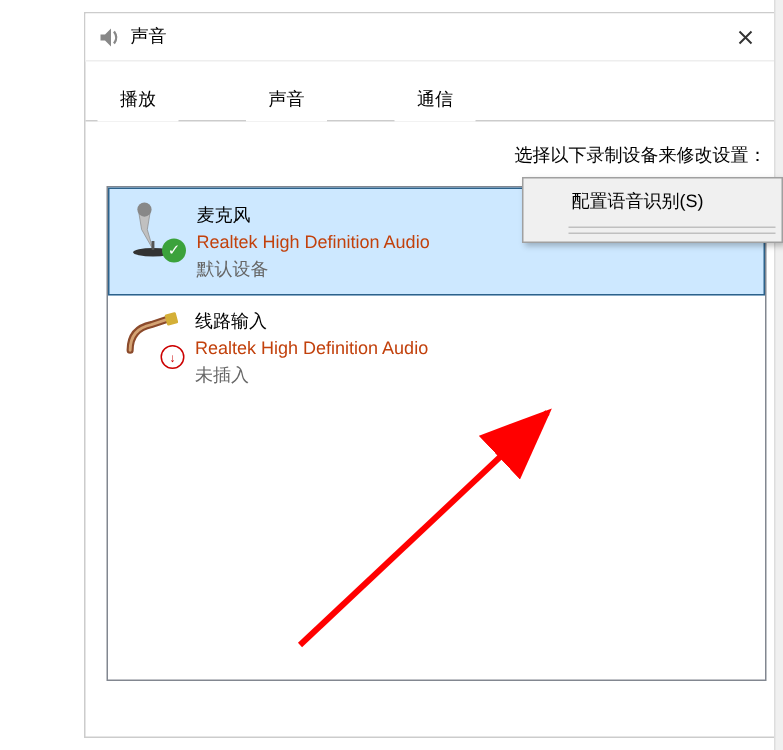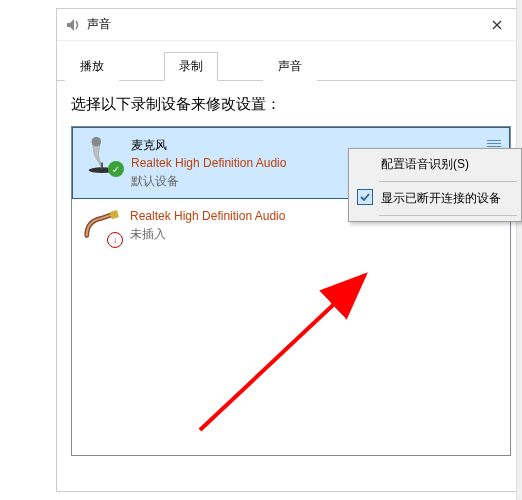--- a/index.html
+++ b/index.html
@@ -10,39 +10,39 @@
     .titlebar { height: 32px; display: flex; align-items: center; padding: 0 8px; border-bottom: 1px solid #eee; background: #fff; }
     .titlebar .icon { width: 16px; height: 16px; margin-right: 6px; }
     .titlebar .title { font-size: 12px; flex: 1; }
     .titlebar .close { width: 40px; height: 30px; display: flex; align-items: center; justify-content: center; cursor: pointer; }
     
     .tabs { display: flex; padding: 8px 8px 0 8px; font-size: 12px; border-bottom: 1px solid #ccc; margin-top: 2px; gap: 45px; }
     .tab { padding: 5px 14px; cursor: pointer; border: 1px solid transparent; position: relative; top: 1px; background: #fff; }
     .tab.active { border: 1px solid #ccc; border-bottom: 1px solid #fff; }
     
     .content { padding: 14px 14px; }
-    .instruction { font-size: 15px; margin-bottom: 12px; }
+    .instruction { font-size: 12px; margin-bottom: 12px; text-align: right; }
     
     .device-list { border: 1px solid #828790; min-height: 330px; }
     
     .device-item { display: flex; padding: 8px 10px; align-items: flex-start; position: relative; }
     .device-item.selected { background: #cde8ff; border: 1px solid #2c628b; }
     .device-icon { width: 38px; height: 38px; margin-right: 10px; position: relative; flex-shrink: 0; }
     .device-info { display: flex; flex-direction: column; font-size: 12px; line-height: 1.5; }
     .device-name { color: #000; font-weight: 500; }
     .device-desc { color: #c2410c; }
     .device-status { color: #666; }
     .menu-handle { position: absolute; right: 8px; top: 12px; width: 14px; height: 12px; }
     .menu-handle span { display:block; height:1px; background:#5a8bb8; margin-bottom:2px; }
     
     .badge { position: absolute; bottom: -3px; right: -3px; width: 16px; height: 16px; border-radius: 50%; display:flex; align-items:center; justify-content:center; }
     .badge.ok { background: #3ba23b; color:#fff; font-size:10px; }
     .badge.err { background: #fff; border:1px solid #c00; color:#c00; font-size:8px; }
     
-    .context-menu { position: absolute; right: 0; top: 148px; width: 174px; background: #f0f0f0; border: 1px solid #a0a0a0; box-shadow: 2px 2px 4px rgba(0,0,0,0.25); font-size: 12px; padding: 2px; z-index: 10; }
+    .context-menu { position: absolute; right: 0; top: 118px; width: 174px; background: #f0f0f0; border: 1px solid #a0a0a0; box-shadow: 2px 2px 4px rgba(0,0,0,0.25); font-size: 12px; padding: 2px; z-index: 10; }
     .menu-item { padding: 5px 8px 5px 30px; cursor: pointer; position: relative; }
     .menu-sep { height: 1px; background: #c0c0c0; margin: 3px 2px 3px 28px; }
     .menu-check { position: absolute; left: 6px; top: 4px; width: 16px; height: 16px; border: 1px solid #2c628b; background: #cde8ff; display:flex; align-items:center; justify-content:center; }
     
     .arrow-svg { position: absolute; left: 0; top: 0; width: 522px; height: 500px; pointer-events: none; z-index: 20; }
     
     .right-border { position: absolute; right: 0; top: 0; width: 6px; height: 500px; background: #f0f0f0; border-left: 1px solid #ddd; }
   </style>
 </head>
 <body>
@@ -58,22 +58,22 @@
     <span class="title">声音</span>
     <div class="close">
       <svg width="10" height="10" viewBox="0 0 10 10">
           <path d="M1 1 L9 9 M9 1 L1 9" stroke="#333" stroke-width="1.3"></path>
         </svg>
     </div>
   </div>
 
   <div class="tabs">
     <div class="tab">播放</div>
-    <div class="tab active">录制</div>
     <div class="tab">声音</div>
+    <div class="tab">通信</div>
   </div>
 
   <div class="content">
     <div class="instruction">选择以下录制设备来修改设置：</div>
 
     <div class="device-list">
 
       <div class="device-item selected">
         <div class="device-icon">
           <svg viewBox="0 0 40 40">
@@ -101,40 +101,33 @@
       <div class="device-item">
         <div class="device-icon">
           <svg viewBox="0 0 40 40">
             <path d="M5 30 Q5 15 20 12 L32 8" stroke="#8b4a2b" stroke-width="5" fill="none" stroke-linecap="round"></path>
             <path d="M5 30 Q5 15 20 12 L32 8" stroke="#d4a373" stroke-width="2" fill="none" stroke-linecap="round"></path>
             <rect x="30" y="4" width="8" height="8" rx="1" fill="#d4af37" transform="rotate(-15 34 8)"></rect>
           </svg>
           <div class="badge err">↓</div>
         </div>
         <div class="device-info">
+          <span class="device-name">线路输入</span>
           <span class="device-desc">Realtek High Definition Audio</span>
           <span class="device-status">未插入</span>
         </div>
       </div>
 
     </div>
   </div>
 </div>
 
 <div class="context-menu">
   <div class="menu-item">配置语音识别(S)</div>
   <div class="menu-sep"></div>
-  <div class="menu-item">
-    <div class="menu-check">
-      <svg width="10" height="10" viewBox="0 0 10 10">
-          <path d="M1 5 L4 8 L9 2" stroke="#2c628b" stroke-width="1.8" fill="none"></path>
-        </svg>
-    </div>
-    <span>显示已断开连接的设备</span>
-  </div>
   <div class="menu-sep"></div>
 </div>
 
 <svg class="arrow-svg">
   <defs>
     <marker id="arrowhead" markerWidth="12" markerHeight="10" refX="11" refY="5" orient="auto">
       <polygon points="0 0, 12 5, 0 10" fill="#ff0000"></polygon>
     </marker>
   </defs>
   <line x1="200" y1="430" x2="365" y2="275" stroke="#ff0000" stroke-width="4" marker-end="url(#arrowhead)"></line>

